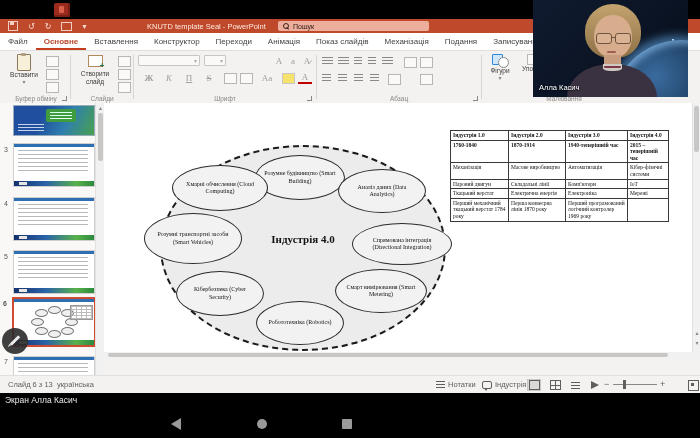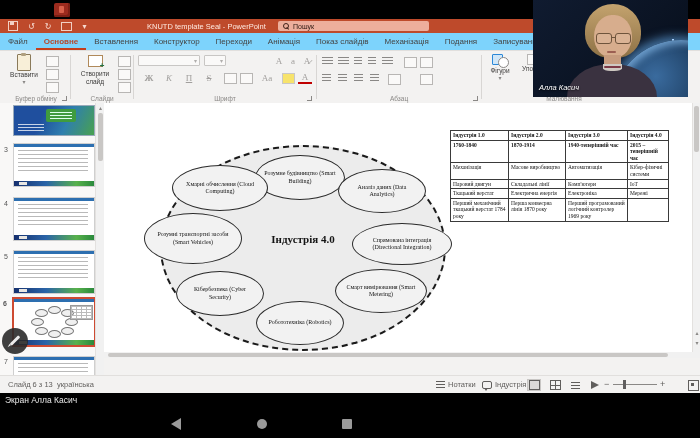--- a/index.html
+++ b/index.html
@@ -17,21 +17,21 @@
   .qat{position:absolute;top:2px;height:10px;display:flex;align-items:center;gap:10px;left:8px;color:#f6d9cf;font-size:8px;}
   .saveic{width:8px;height:8px;border:1px solid #f2cfc3;position:relative;}
   .saveic i{position:absolute;left:1px;top:0;width:4px;height:3px;background:#f2cfc3;}
   .monic{width:9px;height:7px;border:1px solid #f2cfc3;position:relative;top:0;}
   .ttext{position:absolute;left:147px;top:3px;font-size:7.5px;color:#ffe9e0;white-space:nowrap;}
   .searchbox{position:absolute;left:278px;top:2px;width:146px;height:10px;background:#edae9c;border-radius:2px;
              display:flex;align-items:center;gap:4px;padding-left:5px;color:#2b1710;font-size:7px;}
   .mag{width:4px;height:4px;border:1px solid #40221a;border-radius:50%;position:relative;flex:0 0 auto;}
   .mag::after{content:"";position:absolute;left:3px;top:3px;width:3px;height:1px;background:#40221a;transform:rotate(45deg);transform-origin:0 0;}
   
-  .tabs{left:0;top:33px;width:700px;height:18px;background:#7dd3fc;display:flex;align-items:stretch;
+  .tabs{left:0;top:33px;width:700px;height:18px;background:#ffffff;display:flex;align-items:stretch;
         font-size:8px;color:#444;border-bottom:1px solid #e1dfdd;box-sizing:border-box;}
   .tab{padding:0 8px;display:flex;align-items:center;white-space:nowrap;}
   .tab.active{color:#b7472a;font-weight:bold;box-shadow:inset 0 -2px 0 #c43e1c;}
   
   .ribbon{left:0;top:51px;width:700px;height:52px;background:#f3f2f1;}
   .grp{position:absolute;top:0;height:52px;}
   .grplabel{position:absolute;bottom:1px;left:0;right:0;text-align:center;font-size:6.5px;color:#8a8886;white-space:nowrap;}
   .gsep{position:absolute;top:4px;width:1px;height:44px;background:#d8d6d4;}
   .bigbtn{position:absolute;display:flex;flex-direction:column;align-items:center;font-size:6.5px;color:#3b3a39;}
   .clip{width:12px;height:15px;border:1px solid #8a7a5a;background:#f8efd8;border-radius:1px;position:relative;}
@@ -113,21 +113,21 @@
   .hair{position:absolute;left:52px;top:4px;width:56px;height:54px;border-radius:50% 50% 44% 44%;
         background:linear-gradient(#c4a36e,#8d7146);}
   .face{position:absolute;left:61px;top:15px;width:38px;height:43px;border-radius:46%/50%;background:#d7ad8d;}
   .gl{position:absolute;top:33px;width:14px;height:9px;border:1px solid #6e543c;border-radius:3px;background:rgba(255,255,255,.08);}
   .glbridge{position:absolute;left:78px;top:37px;width:5px;height:1px;background:#6e543c;}
   .mouth{position:absolute;left:74px;top:51px;width:9px;height:2px;background:#9c5f52;border-radius:2px;}
   .neck{position:absolute;left:71px;top:55px;width:17px;height:12px;background:#c79c7e;}
   .shoulders{position:absolute;left:34px;top:64px;width:90px;height:35px;background:#3a3240;border-radius:48% 48% 0 0/95% 95% 0 0;}
   .collar{position:absolute;left:70px;top:64px;width:19px;height:7px;background:#cfc9c2;border-radius:0 0 40% 40%;}
   .beads{position:absolute;left:71px;top:66px;width:17px;height:2px;background:#7d3a46;border-radius:2px;}
-  .camname{position:absolute;left:6px;bottom:5px;font-size:7.5px;color:#fff;text-shadow:0 1px 2px rgba(0,0,0,.8);font-style:italic;}
+  .camname{position:absolute;left:6px;bottom:5px;font-size:7.5px;color:#fff;text-shadow:0 1px 2px rgba(0,0,0,.8);}
   
   .fab{left:2px;top:328px;width:26px;height:26px;border-radius:50%;background:rgba(42,42,42,.9);z-index:40;}
   .pencil{position:absolute;left:7px;top:11px;width:12px;height:3px;background:#ececec;border-radius:1px;transform:rotate(-45deg);}
   .pencil::after{content:"";position:absolute;left:-4px;top:0;border-top:1.5px solid transparent;border-bottom:1.5px solid transparent;border-right:4px solid #ececec;}
   
   .botbar{left:0;top:393px;width:700px;height:45px;background:#000;color:#e8e8e8;}
   .sharelabel{position:absolute;left:5px;top:2px;font-size:8.5px;}
   .navback{position:absolute;left:171px;top:418px;width:0;height:0;border-top:6px solid transparent;border-bottom:6px solid transparent;border-right:10px solid #9a9a9a;}
   .navhome{position:absolute;left:257px;top:419px;width:10px;height:10px;border-radius:50%;background:#9a9a9a;}
   .navrec{position:absolute;left:342px;top:419px;width:10px;height:10px;background:#9a9a9a;border-radius:1px;}

